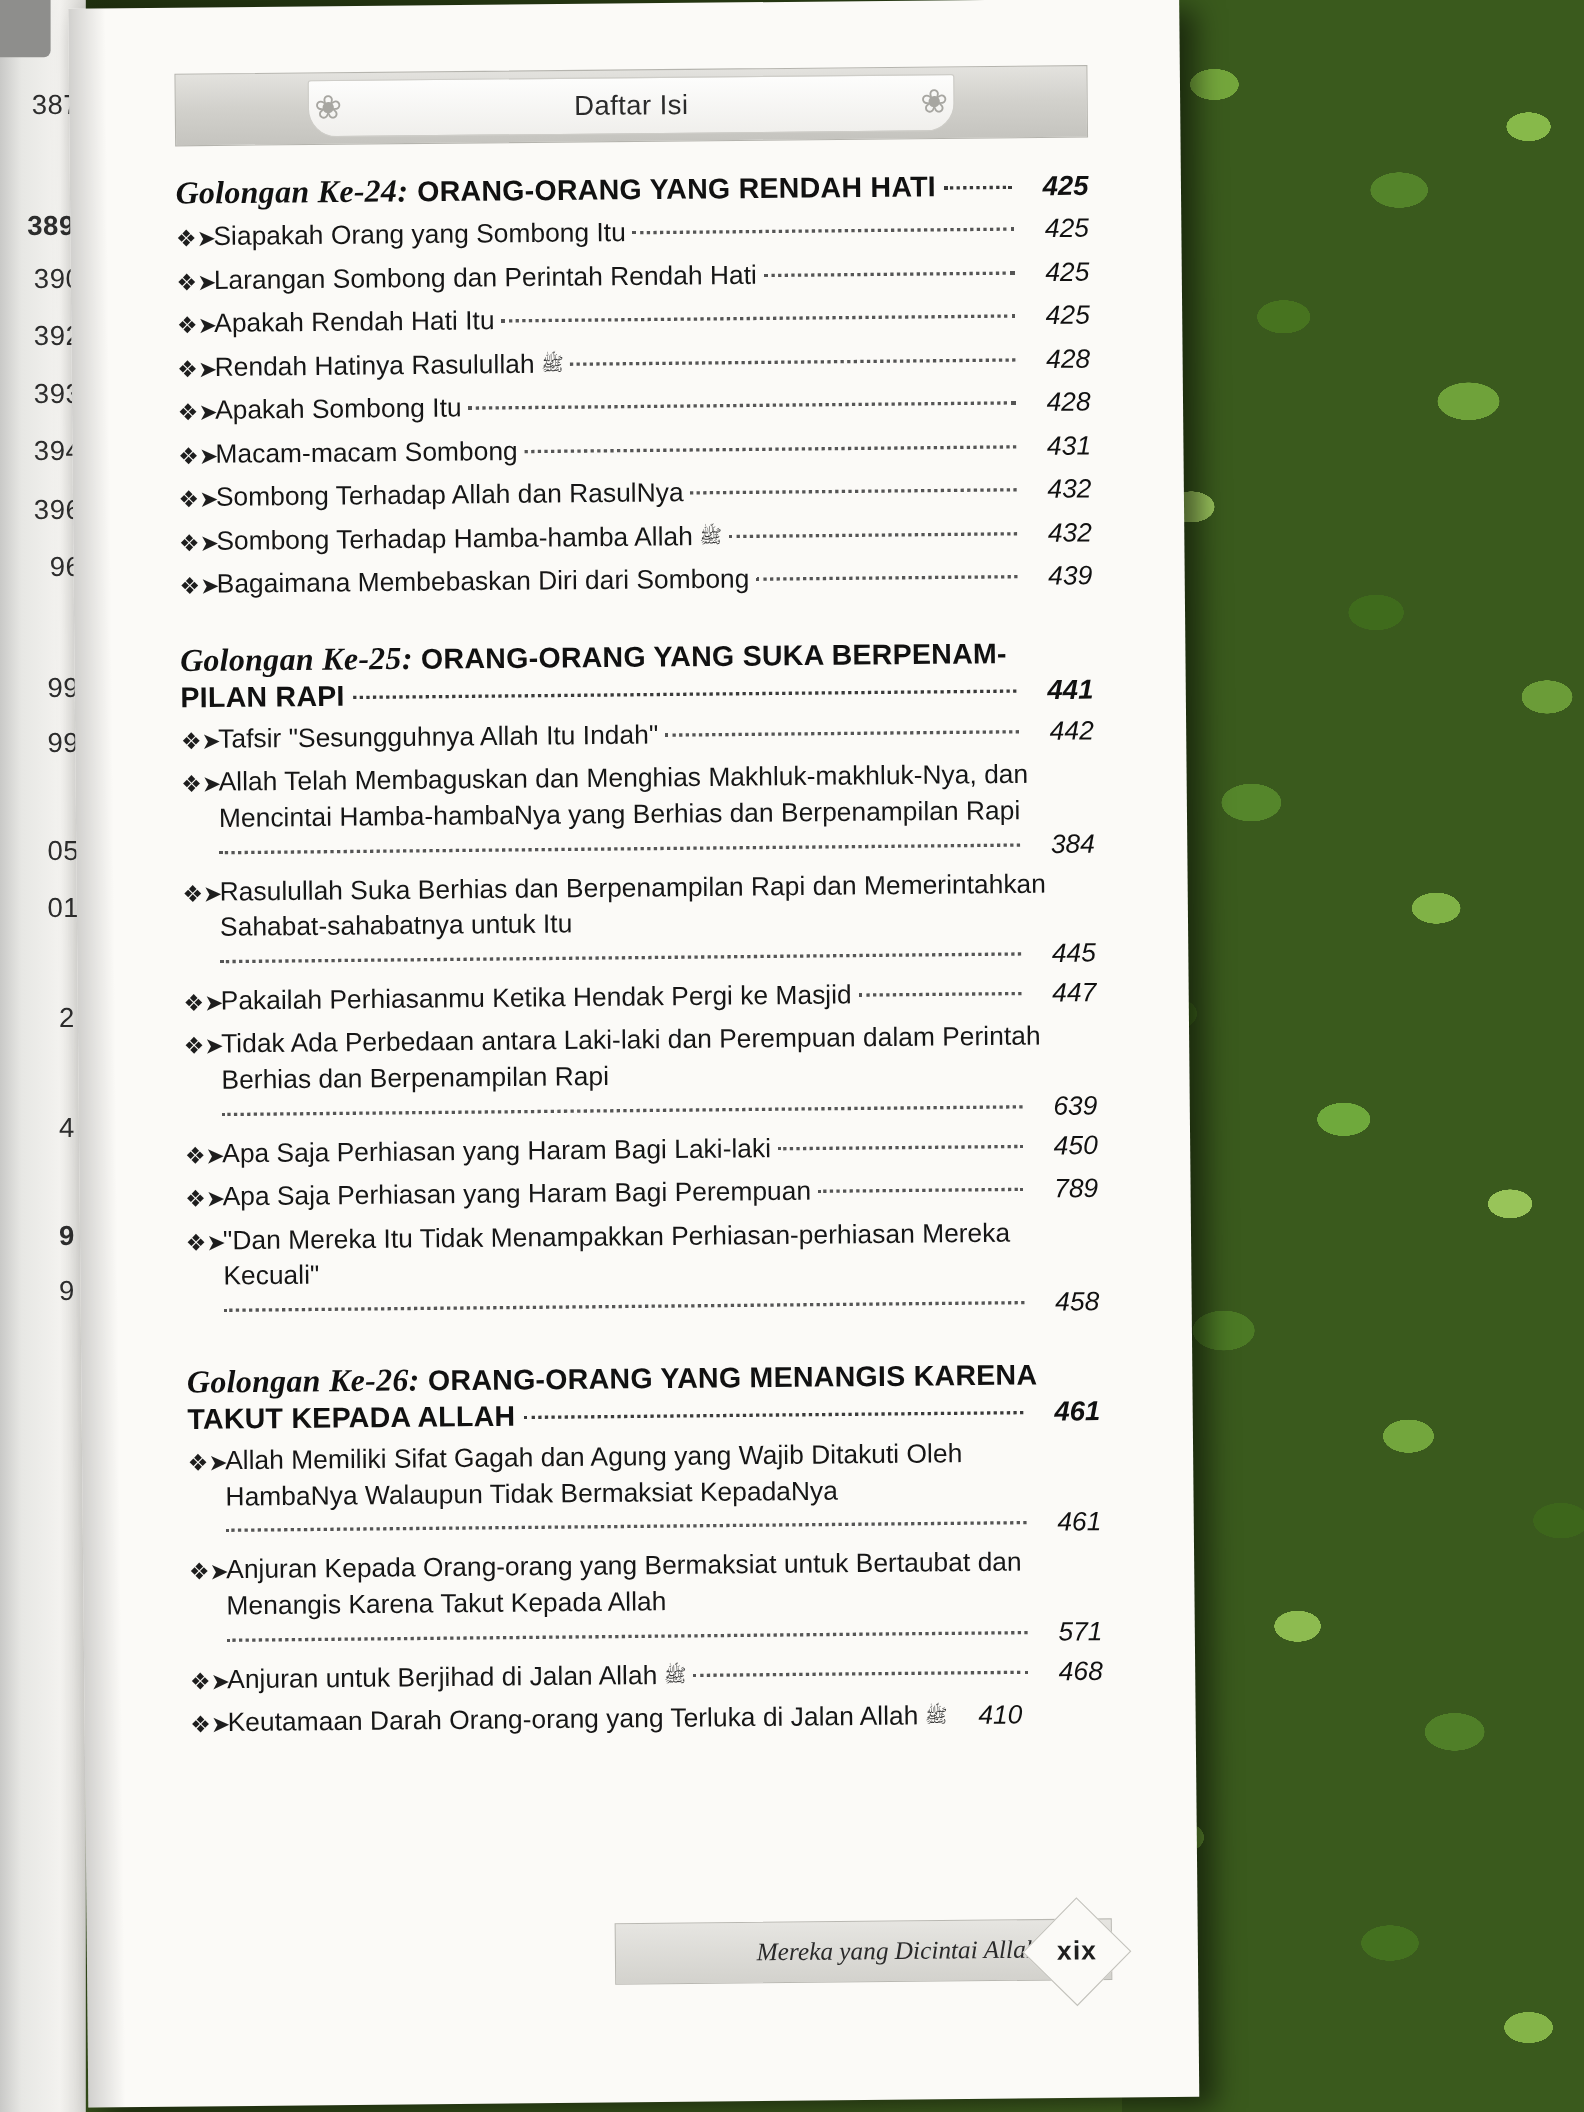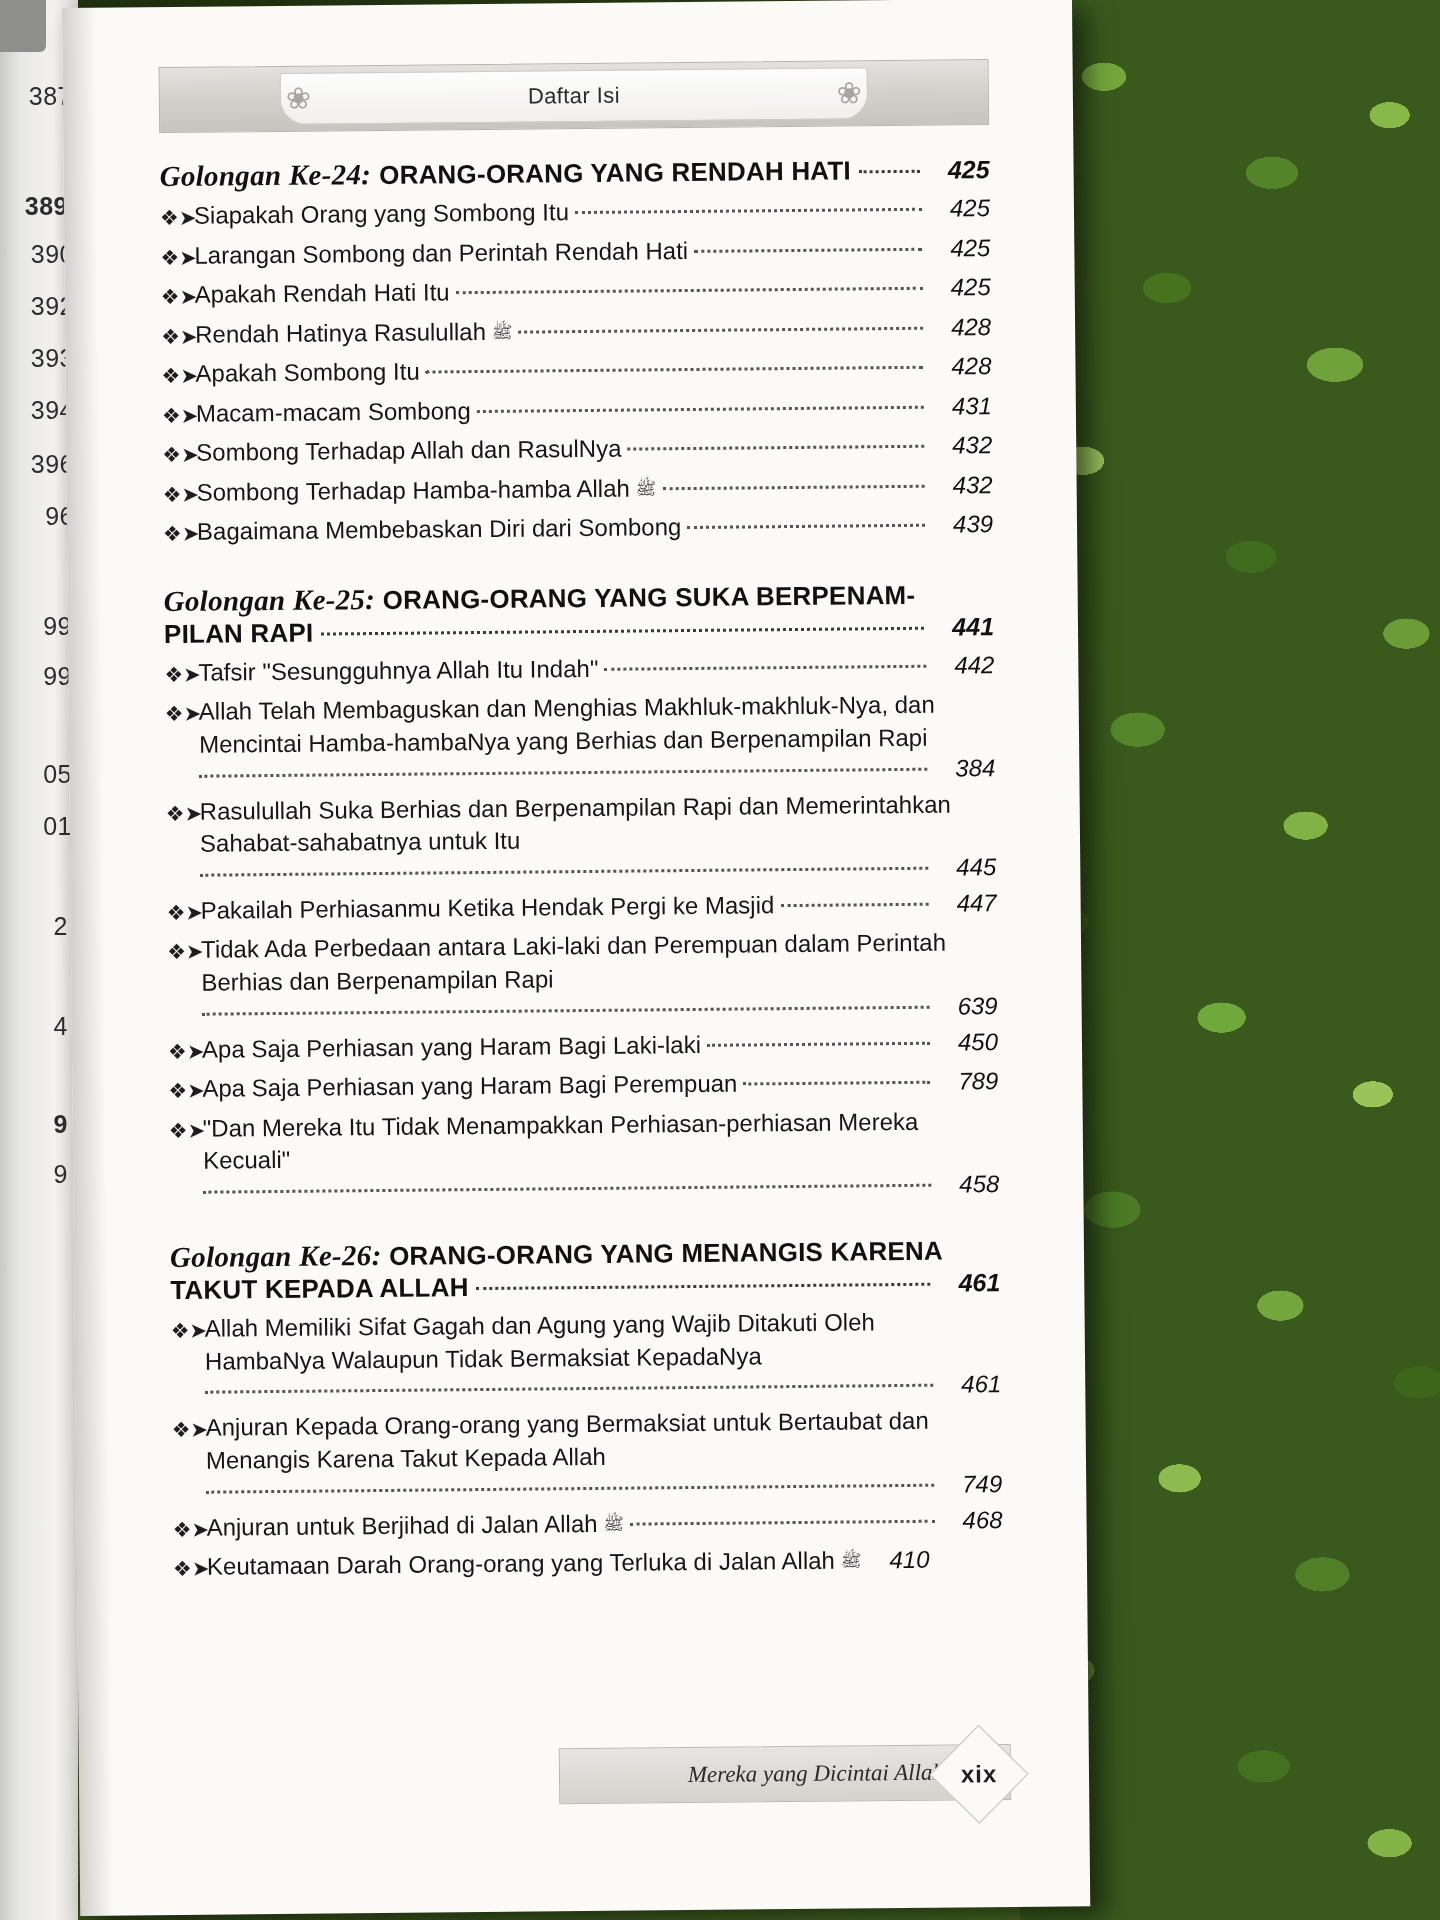--- a/index.html
+++ b/index.html
@@ -129,21 +129,21 @@
   }
   .banner .plate {
     position: absolute;
     left: 120px; right: 120px; top: 6px; bottom: 6px;
     background: linear-gradient(180deg, #fdfdfc 0%, #f0efec 100%);
     border: 1px solid #cecdc8;
     border-radius: 3px 3px 26px 26px;
   }
   .banner .title {
     position: relative;
-    font-size: 22px;
+    font-size: 25px;
     color: #2b2b2b;
     letter-spacing: 0.4px;
   }
   .banner .orn {
     position: absolute;
     top: 50%;
     transform: translateY(-50%);
     font-size: 30px;
     color: #a7a6a1;
     line-height: 1;
@@ -566,21 +566,21 @@
               <span class="pg">461</span>
             </div>
           </span>
         </li>
         <li class="entry">
           <span class="bullet">❖➤</span>
           <span class="entry-body">
             <div class="entry-text wrap">Anjuran Kepada Orang-orang yang Bermaksiat untuk Bertaubat dan Menangis Karena Takut Kepada Allah</div>
             <div class="cont-line">
               <span class="dots"></span>
-              <span class="pg">749</span>
+              <span class="pg">571</span>
             </div>
           </span>
         </li>
         <li class="entry">
           <span class="bullet">❖➤</span>
           <span class="entry-body">
               <span class="entry-line">
             <span class="entry-text">Anjuran untuk Berjihad di Jalan Allah</span>
             <span class="sym">ﷺ</span>
             <span class="dots"></span>

